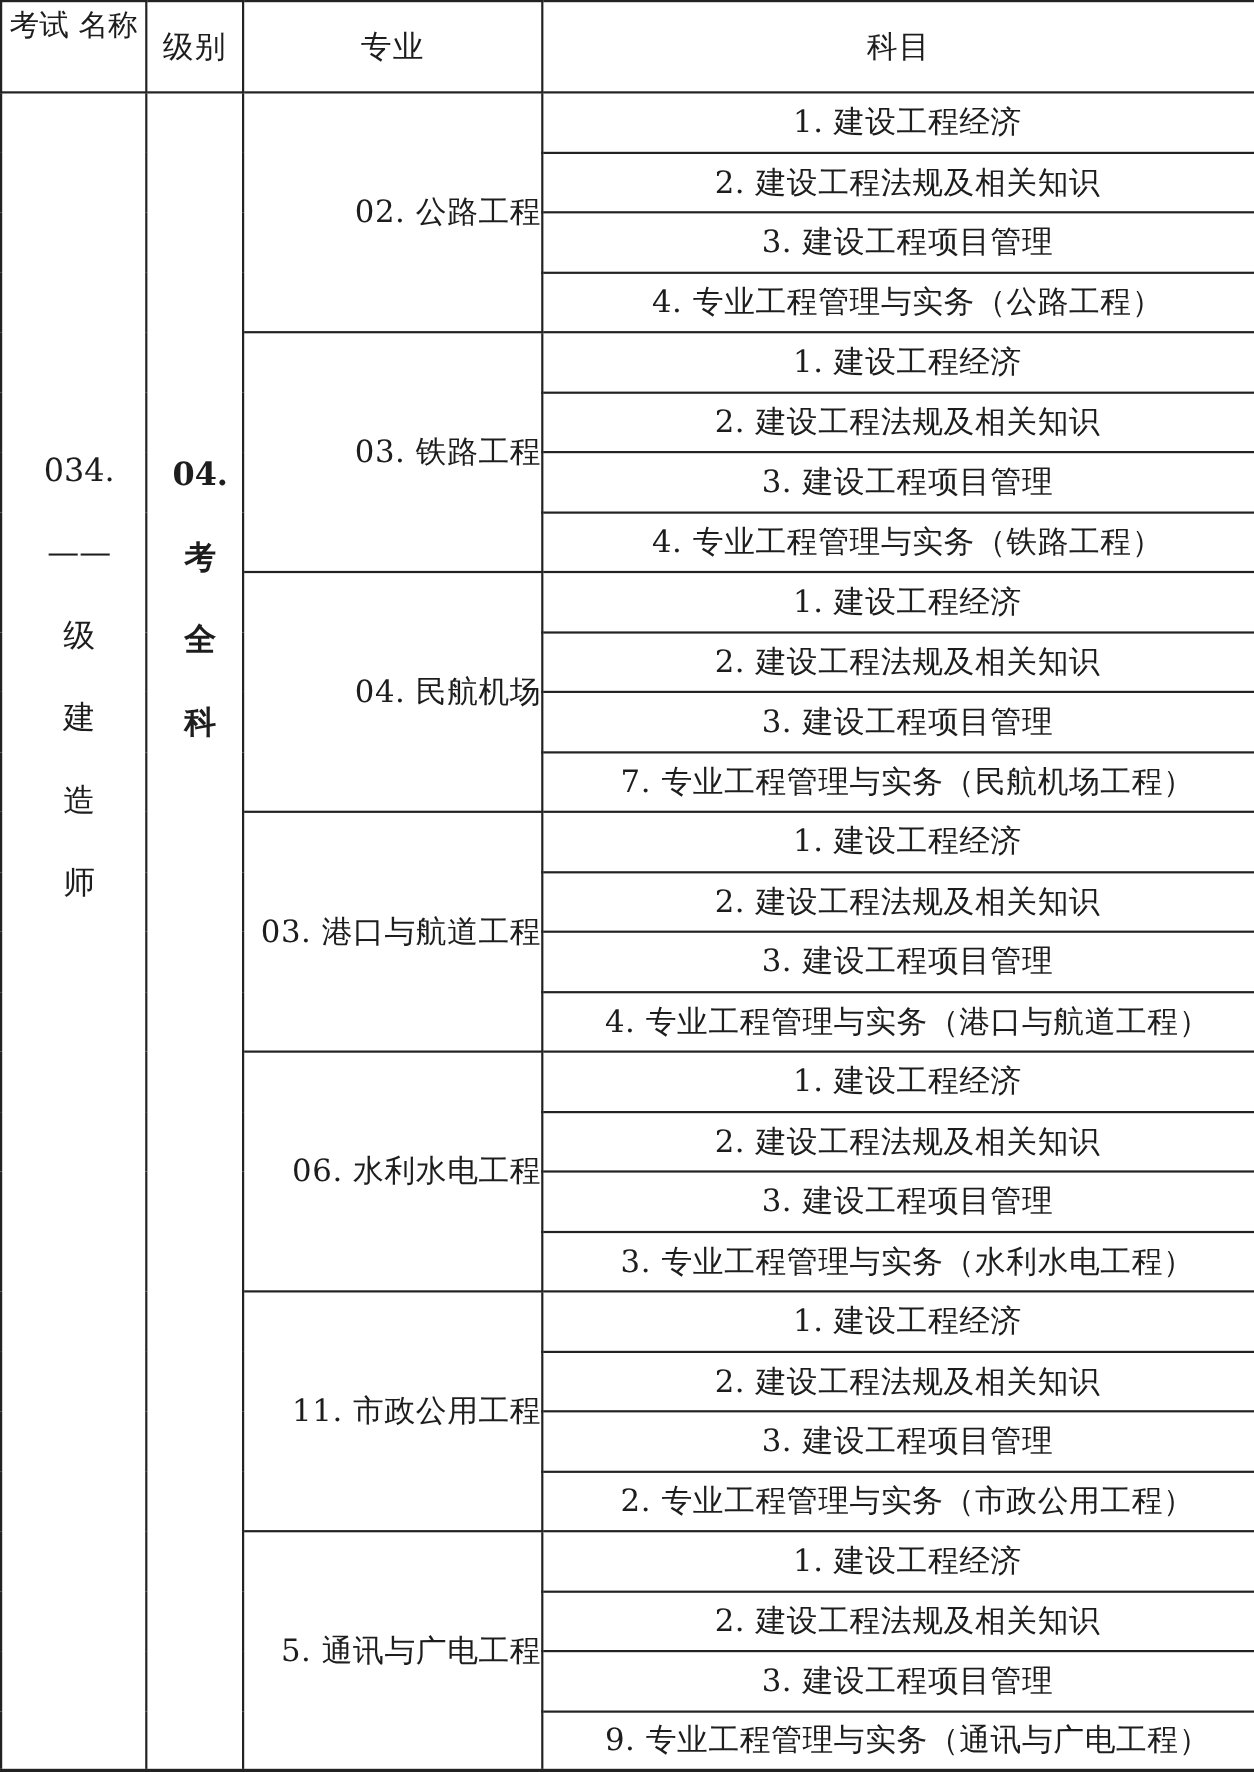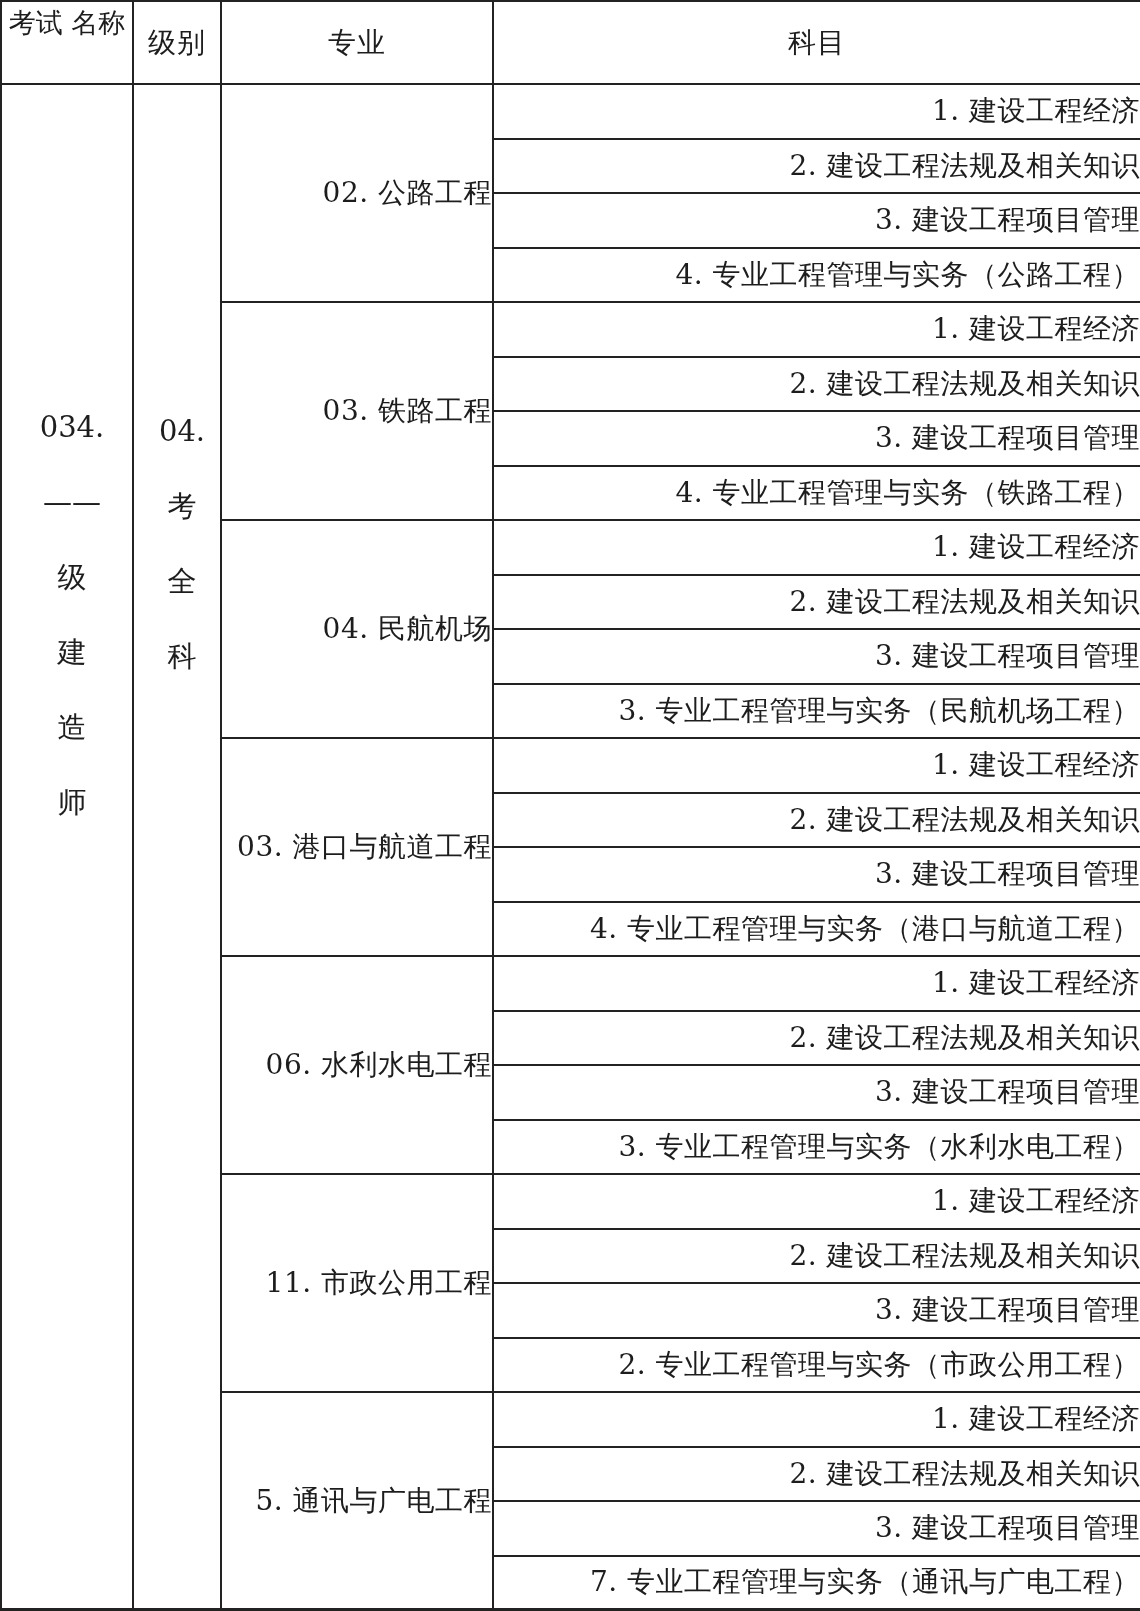--- a/index.html
+++ b/index.html
@@ -52,32 +52,32 @@
     vertical-align: top;
     text-align: center;
   }
   .vtext {
     white-space: pre-line;
     font-size: 29px;
     line-height: 75px;
     padding-left: 10px;
   }
   .vtext-exam { padding-top: 305px; }
-  .vtext-level { padding-top: 309px; }
+  .vtext-level { padding-top: 309px; font-weight: bold; }
 
   td.spec {
     font-size: 28px;
     text-align: right;
     vertical-align: middle;
     padding-left: 3px;
     letter-spacing: 0.5px;
   }
   td.subj {
     font-size: 28px;
-    text-align: right;
+    text-align: center;
     vertical-align: middle;
     padding-left: 16px;
     letter-spacing: 0.5px;
   }
 </style>
 </head>
 <body>
 
 <div class="page">
   <table class="exam-table">
@@ -142,21 +142,21 @@
       <td class="spec" rowspan="4">04. 民航机场</td>
       <td class="subj">1. 建设工程经济</td>
     </tr>
     <tr class="body-row">
       <td class="subj">2. 建设工程法规及相关知识</td>
     </tr>
     <tr class="body-row">
       <td class="subj">3. 建设工程项目管理</td>
     </tr>
     <tr class="body-row">
-      <td class="subj">3. 专业工程管理与实务（民航机场工程）</td>
+      <td class="subj">7. 专业工程管理与实务（民航机场工程）</td>
     </tr>
 
     <tr class="body-row">
       <td class="spec" rowspan="4">03. 港口与航道工程</td>
       <td class="subj">1. 建设工程经济</td>
     </tr>
     <tr class="body-row">
       <td class="subj">2. 建设工程法规及相关知识</td>
     </tr>
     <tr class="body-row">
@@ -198,17 +198,17 @@
       <td class="spec" rowspan="4">5. 通讯与广电工程</td>
       <td class="subj">1. 建设工程经济</td>
     </tr>
     <tr class="body-row">
       <td class="subj">2. 建设工程法规及相关知识</td>
     </tr>
     <tr class="body-row">
       <td class="subj">3. 建设工程项目管理</td>
     </tr>
     <tr class="body-row">
-      <td class="subj">7. 专业工程管理与实务（通讯与广电工程）</td>
+      <td class="subj">9. 专业工程管理与实务（通讯与广电工程）</td>
     </tr>
   </tbody>
     </table>
 </div>
 
 </body></html>

